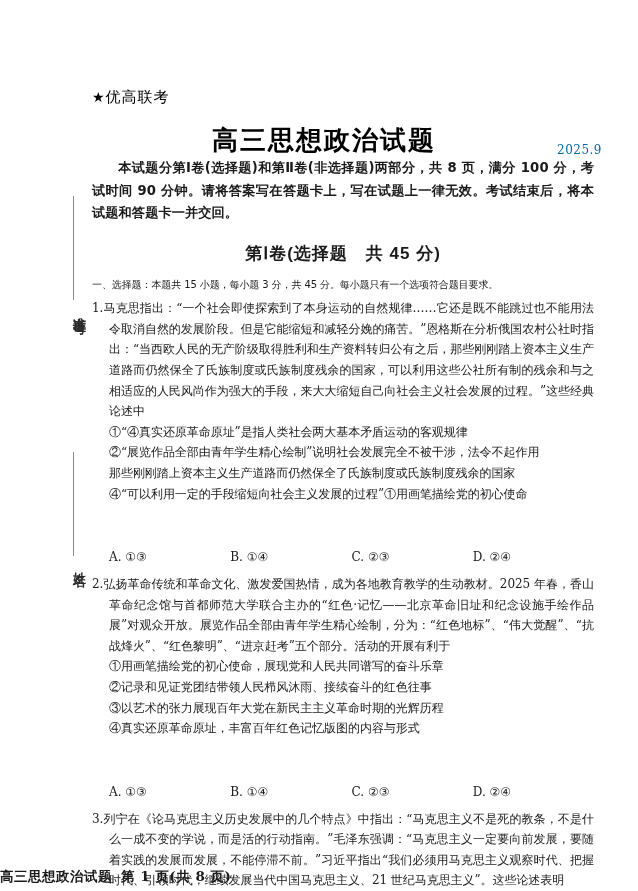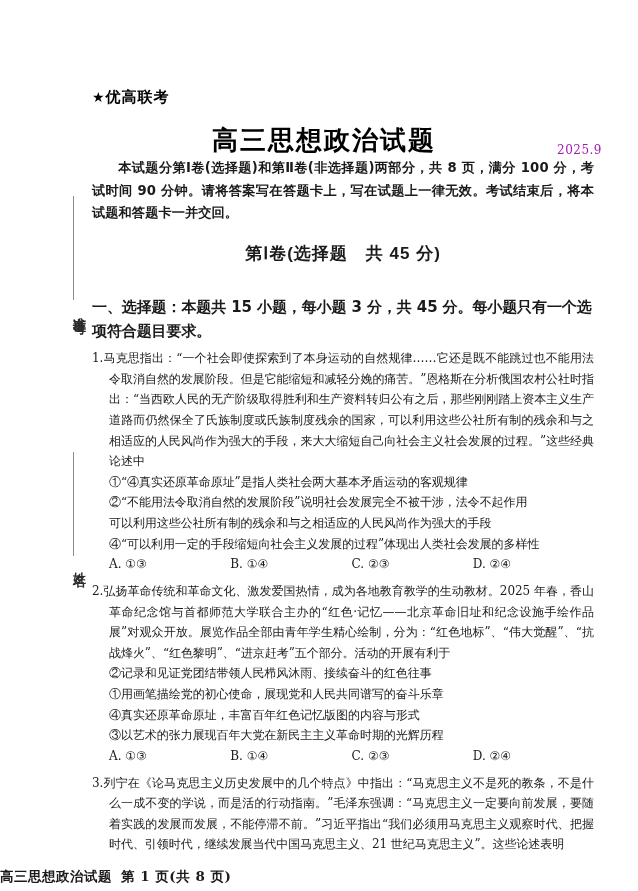--- a/index.html
+++ b/index.html
@@ -58,21 +58,21 @@
   .content {
     position: absolute;
     left: 92px;
     top: 0;
     width: 502px;
   }
 
   .exam-brand {
     margin-top: 88px;
     font-size: 15px;
-    font-weight: 700;
+    font-weight: 400;
     font-family: "DejaVu Sans", "Liberation Sans", sans-serif;
     letter-spacing: 1px;
     color: #000;
   }
   .exam-brand .star { font-size: 14px; }
 
   .title-row {
     margin-top: 16px;
     position: relative;
     height: 34px;
@@ -85,21 +85,21 @@
     font-family: "DejaVu Serif", "Liberation Serif", serif;
     color: #000;
     padding-right: 38px;
   }
   .paper-date {
     position: absolute;
     right: -8px;
     bottom: 0px;
     font-size: 12px;
     font-family: "DejaVu Serif", "Liberation Serif", serif;
-    color: #a21caf;
+    color: #0369a1;
     letter-spacing: 0.5px;
   }
 
   .instructions {
     font-size: 13.2px;
     font-weight: 700;
     line-height: 1.72;
     text-align: justify;
     letter-spacing: 0.1px;
     font-family: "DejaVu Sans", "Liberation Sans", sans-serif;
@@ -109,23 +109,23 @@
   .section-title {
     margin-top: 17px;
     text-align: center;
     font-size: 17px;
     font-weight: 700;
     letter-spacing: 1px;
     font-family: Liberation Sans, sans-serif;
   }
 
   .section-intro {
-    margin-top: 30px;
-    font-size: 15px;
-    font-weight: 700;
+    margin-top: 12px;
+    font-size: 10px;
+    font-weight: 400;
     line-height: 1.6;
     font-family: "DejaVu Sans", "Liberation Sans", sans-serif;
     letter-spacing: -0.1px;
   }
 
   .q {
     margin-top: 5px;
     font-size: 12px;
     line-height: 1.72;
   }
@@ -145,20 +145,21 @@
   }
 
   .choices {
     padding-left: 17px;
     display: flex;
     line-height: 1.8;
   }
   .choices .ch {
     width: 25%;
     white-space: nowrap;
+    margin-top: 43px;
   }
 
   .footer {
     position: absolute;
     left: 0;
     right: 0;
     top: 820px;
     text-align: left;
     font-size: 13.5px;
     font-weight: 700;
@@ -191,37 +192,37 @@
 
     <div class="instructions"><span class="indent"></span><span>本试题分第Ⅰ卷(选择题)和第Ⅱ卷(非选择题)两部分，共 8 页，满分 100 分，考试时间 90 分钟。请将答案写在答题卡上，写在试题上一律无效。考试结束后，将本试题和答题卡一并交回。</span></div>
 
     <div class="section-title">第Ⅰ卷(选择题　共 45 分)</div>
 
     <div class="section-intro">一、选择题：本题共 15 小题，每小题 3 分，共 45 分。每小题只有一个选项符合题目要求。</div>
 
     <div class="q">
       <div class="q-body"><span class="q-num">1.</span><span>马克思指出：“一个社会即使探索到了本身运动的自然规律……它还是既不能跳过也不能用法令取消自然的发展阶段。但是它能缩短和减轻分娩的痛苦。”恩格斯在分析俄国农村公社时指出：“当西欧人民的无产阶级取得胜利和生产资料转归公有之后，那些刚刚踏上资本主义生产道路而仍然保全了氏族制度或氏族制度残余的国家，可以利用这些公社所有制的残余和与之相适应的人民风尚作为强大的手段，来大大缩短自己向社会主义社会发展的过程。”这些经典论述中</span></div>
       <div class="q-opt">①“④真实还原革命原址”是指人类社会两大基本矛盾运动的客观规律</div>
-      <div class="q-opt">②“不能用法令取消自然的发展阶段”说明社会发展完全不被干涉，法令不起作用</div>
-      <div class="q-opt">可以利用这些公社所有制的残余和与之相适应的人民风尚作为强大的手段</div>
-      <div class="q-opt">④“可以利用一定的手段缩短向社会主义发展的过程”体现出人类社会发展的多样性</div>
+      <div class="q-opt">②“展览作品全部由青年学生精心绘制”说明社会发展完全不被干涉，法令不起作用</div>
+      <div class="q-opt">那些刚刚踏上资本主义生产道路而仍然保全了氏族制度或氏族制度残余的国家</div>
+      <div class="q-opt">④“可以利用一定的手段缩短向社会主义发展的过程”①用画笔描绘党的初心使命</div>
       <div class="choices">
         <div class="ch">A. ①③</div>
         <div class="ch">B. ①④</div>
         <div class="ch">C. ②③</div>
         <div class="ch">D. ②④</div>
       </div>
     </div>
 
     <div class="q">
       <div class="q-body"><span class="q-num">2.</span><span>弘扬革命传统和革命文化、激发爱国热情，成为各地教育教学的生动教材。2025 年春，香山革命纪念馆与首都师范大学联合主办的“红色·记忆——北京革命旧址和纪念设施手绘作品展”对观众开放。展览作品全部由青年学生精心绘制，分为：“红色地标”、“伟大觉醒”、“抗战烽火”、“红色黎明”、“进京赶考”五个部分。活动的开展有利于</span></div>
+      <div class="q-opt">①用画笔描绘党的初心使命，展现党和人民共同谱写的奋斗乐章</div>
       <div class="q-opt">②记录和见证党团结带领人民栉风沐雨、接续奋斗的红色往事</div>
-      <div class="q-opt">①用画笔描绘党的初心使命，展现党和人民共同谱写的奋斗乐章</div>
+      <div class="q-opt">③以艺术的张力展现百年大党在新民主主义革命时期的光辉历程</div>
       <div class="q-opt">④真实还原革命原址，丰富百年红色记忆版图的内容与形式</div>
-      <div class="q-opt">③以艺术的张力展现百年大党在新民主主义革命时期的光辉历程</div>
       <div class="choices">
         <div class="ch">A. ①③</div>
         <div class="ch">B. ①④</div>
         <div class="ch">C. ②③</div>
         <div class="ch">D. ②④</div>
       </div>
     </div>
 
     <div class="q">
       <div class="q-body"><span class="q-num">3.</span><span>列宁在《论马克思主义历史发展中的几个特点》中指出：“马克思主义不是死的教条，不是什么一成不变的学说，而是活的行动指南。”毛泽东强调：“马克思主义一定要向前发展，要随着实践的发展而发展，不能停滞不前。”习近平指出“我们必须用马克思主义观察时代、把握时代、引领时代，继续发展当代中国马克思主义、21 世纪马克思主义”。这些论述表明</span></div>

